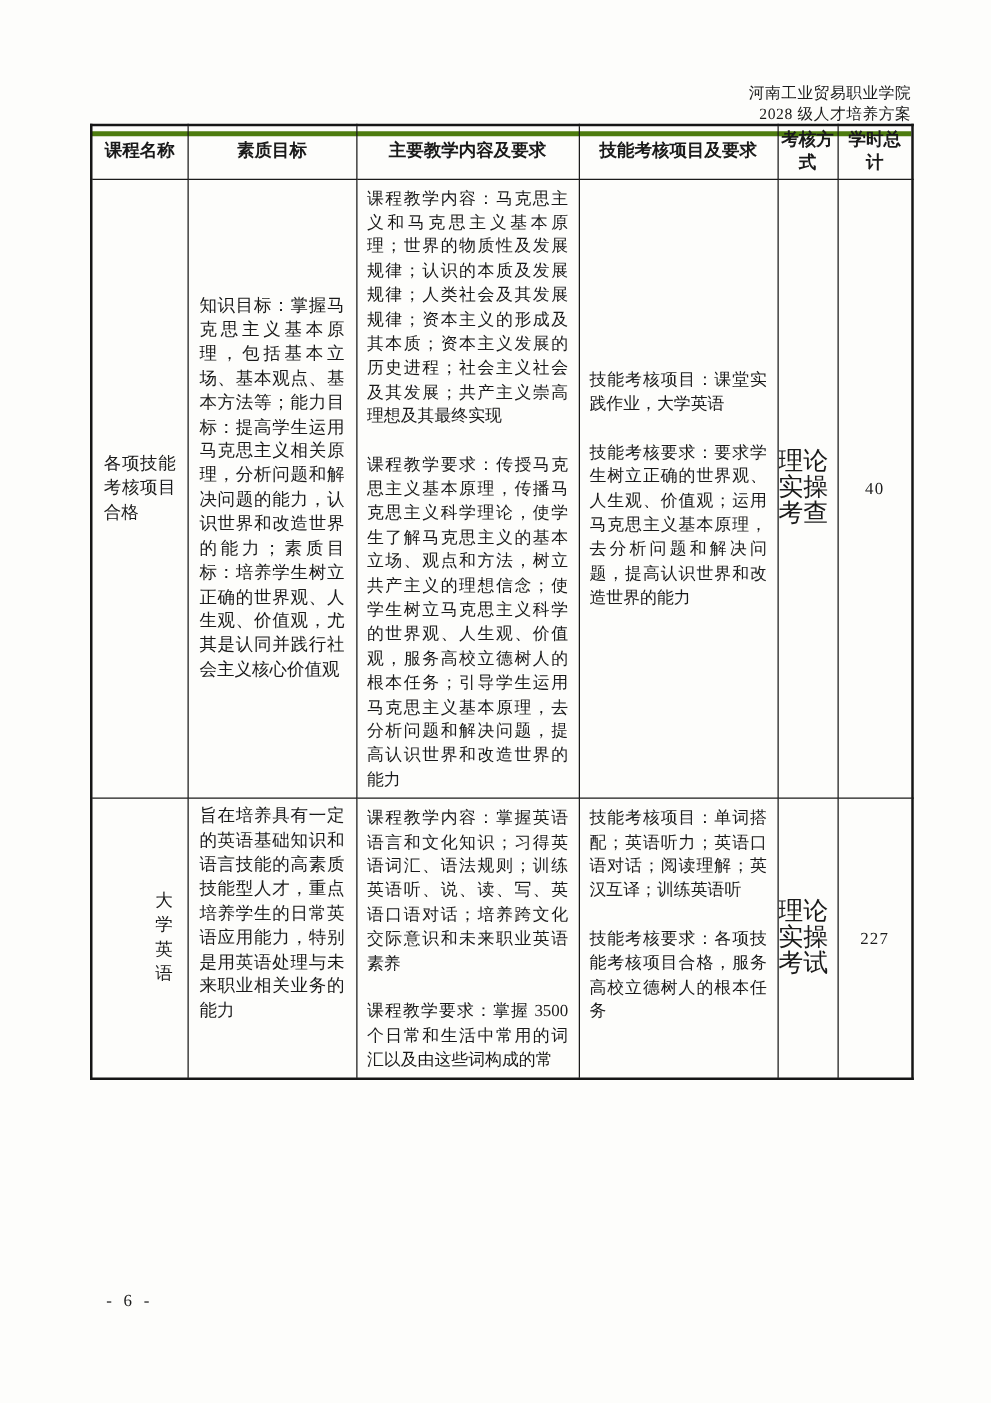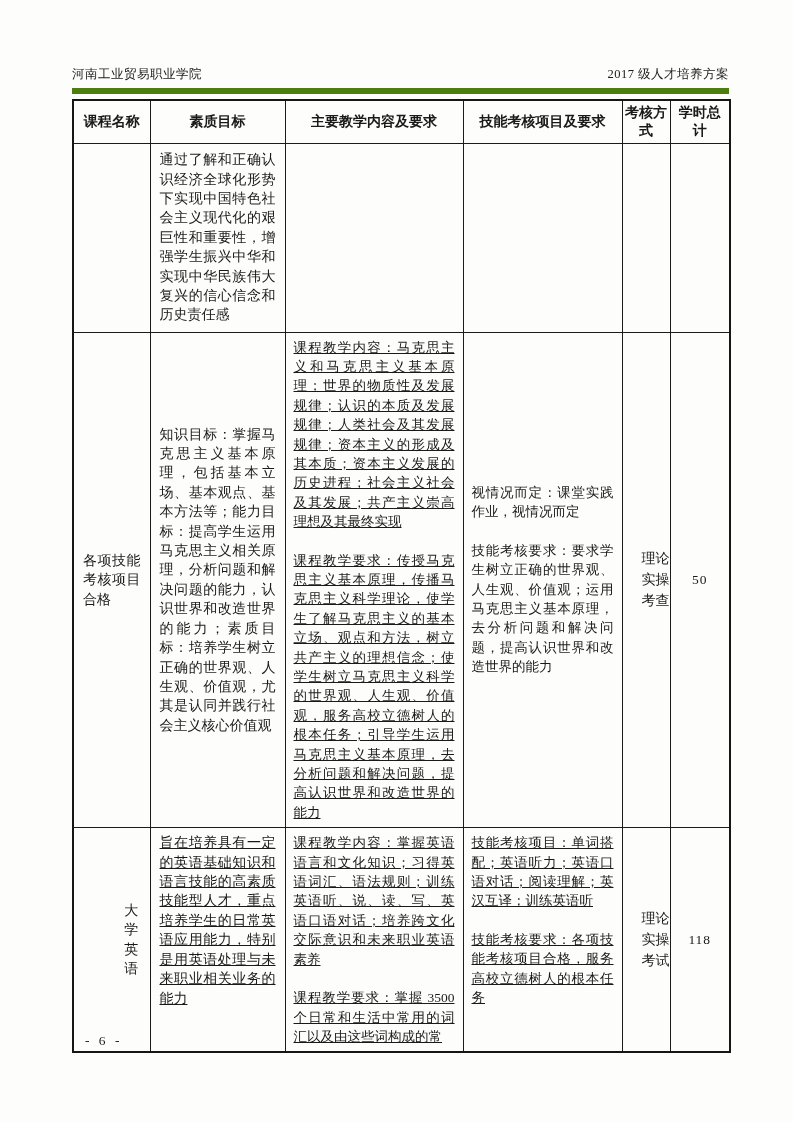--- a/index.html
+++ b/index.html
@@ -10,22 +10,23 @@
     color: #1a1a1a;
     position: relative;
   }
   .page { position: absolute; left: 0; top: 0; width: 793px; height: 1122px; }
 
   
   .page-header {
     position: absolute; left: 72px; top: 66px; width: 657px;
     display: flex; justify-content: space-between; align-items: flex-end;
     font-size: 12.5px; letter-spacing: 0.5px;
-    border-bottom: 6px solid #4d7c0f;
+    border-bottom: 4px solid #4d7c0f;
     padding-bottom: 5px;
+    flex-direction: column;
   }
 
   
   table.course-table {
     position: absolute; left: 72px; top: 99px;
     width: 657px; table-layout: fixed;
     border-collapse: collapse;
     border: 2px solid #161616;
   }
   .course-table th, .course-table td {
@@ -42,40 +43,40 @@
 
   .course-table th {
     font-size: 14px; font-weight: bold;
     text-align: center; padding: 2px;
     line-height: 18px;
   }
   td.name  { text-align: justify; padding: 4px 9px; font-size: 14px; }
   td.name.center { text-align: center; padding-left: 48px; }
   td.goal  { text-align: justify; padding: 5px 9px; font-size: 14px; }
   td.content, td.skill { text-align: justify; padding: 5px 8px; }
-  td.vtop  { vertical-align: top; text-decoration: underline; }
+  td.vtop  { vertical-align: top; }
   td.content p + p, td.skill p + p { margin-top: 19px; }
-  td.method { text-align: right; font-size: 14px; line-height: 21px; }
+  td.method { text-align: left; font-size: 20px; line-height: 21px; }
   td.method span { display: block; }
   td.hours { text-align: center; font-size: 13.5px; letter-spacing: 1px; }
 
   
   .page-footer {
     position: absolute; left: 85px; top: 1033px;
     font-size: 13.5px; letter-spacing: 3px;
   }
 </style>
 </head>
 <body>
 
 <div class="page">
 
   <div class="page-header">
     <span>河南工业贸易职业学院</span>
-    <span>2017 级人才培养方案</span>
+    <span>2028 级人才培养方案</span>
   </div>
 
   <table class="course-table">
     <colgroup>
       <col style="width:77px">
         <col style="width:135px">
         <col style="width:178px">
       <col style="width:159px">
         <col style="width:48px">
         <col style="width:60px">
@@ -84,71 +85,61 @@
       <tr>
         <th>课程名称</th>
         <th>素质目标</th>
         <th>主要教学内容及要求</th>
         <th>技能考核项目及要求</th>
         <th>考核方式</th>
         <th>学时总计</th>
       </tr>
     </thead>
     <tbody>
-      <tr class="r1">
-        <td class="name"></td>
-        <td class="goal">
-          <p>通过了解和正确认识经济全球化形势下实现中国特色社会主义现代化的艰巨性和重要性，增强学生振兴中华和实现中华民族伟大复兴的信心信念和历史责任感</p>
-        </td>
-        <td class="content"></td>
-        <td class="skill"></td>
-        <td class="method"></td>
-        <td class="hours"></td>
-      </tr>
 
       <tr class="r2">
         <td class="name">各项技能考核项目合格</td>
         <td class="goal">
           <p>知识目标：掌握马克思主义基本原理，包括基本立场、基本观点、基本方法等；能力目标：提高学生运用马克思主义相关原理，分析问题和解决问题的能力，认识世界和改造世界的能力；素质目标：培养学生树立正确的世界观、人生观、价值观，尤其是认同并践行社会主义核心价值观</p>
         </td>
         <td class="content vtop">
           <p>课程教学内容：马克思主义和马克思主义基本原理；世界的物质性及发展规律；认识的本质及发展规律；人类社会及其发展规律；资本主义的形成及其本质；资本主义发展的历史进程；社会主义社会及其发展；共产主义崇高理想及其最终实现</p>
           <p>课程教学要求：传授马克思主义基本原理，传播马克思主义科学理论，使学生了解马克思主义的基本立场、观点和方法，树立共产主义的理想信念；使学生树立马克思主义科学的世界观、人生观、价值观，服务高校立德树人的根本任务；引导学生运用马克思主义基本原理，去分析问题和解决问题，提高认识世界和改造世界的能力</p>
         </td>
         <td class="skill">
-          <p>视情况而定：课堂实践作业，视情况而定</p>
+          <p>技能考核项目：课堂实践作业，大学英语</p>
           <p>技能考核要求：要求学生树立正确的世界观、人生观、价值观；运用马克思主义基本原理，去分析问题和解决问题，提高认识世界和改造世界的能力</p>
         </td>
         <td class="method">
           <span>理论</span>
           <span>实操</span>
           <span>考查</span>
         </td>
-        <td class="hours">50</td>
+        <td class="hours">40</td>
       </tr>
 
       <tr class="r3">
         <td class="name center">大学英语</td>
         <td class="goal vtop">
           <p>旨在培养具有一定的英语基础知识和语言技能的高素质技能型人才，重点培养学生的日常英语应用能力，特别是用英语处理与未来职业相关业务的能力</p>
         </td>
         <td class="content vtop">
           <p>课程教学内容：掌握英语语言和文化知识；习得英语词汇、语法规则；训练英语听、说、读、写、英语口语对话；培养跨文化交际意识和未来职业英语素养</p>
           <p>课程教学要求：掌握 3500 个日常和生活中常用的词汇以及由这些词构成的常</p>
         </td>
         <td class="skill vtop">
           <p>技能考核项目：单词搭配；英语听力；英语口语对话；阅读理解；英汉互译；训练英语听</p>
           <p>技能考核要求：各项技能考核项目合格，服务高校立德树人的根本任务</p>
         </td>
         <td class="method">
           <span>理论</span>
           <span>实操</span>
           <span>考试</span>
         </td>
-        <td class="hours">118</td>
+        <td class="hours">227</td>
       </tr>
     </tbody>
   </table>
 
   <div class="page-footer">
     <span>- 6 -</span>
   </div>
 
 </div>
 

